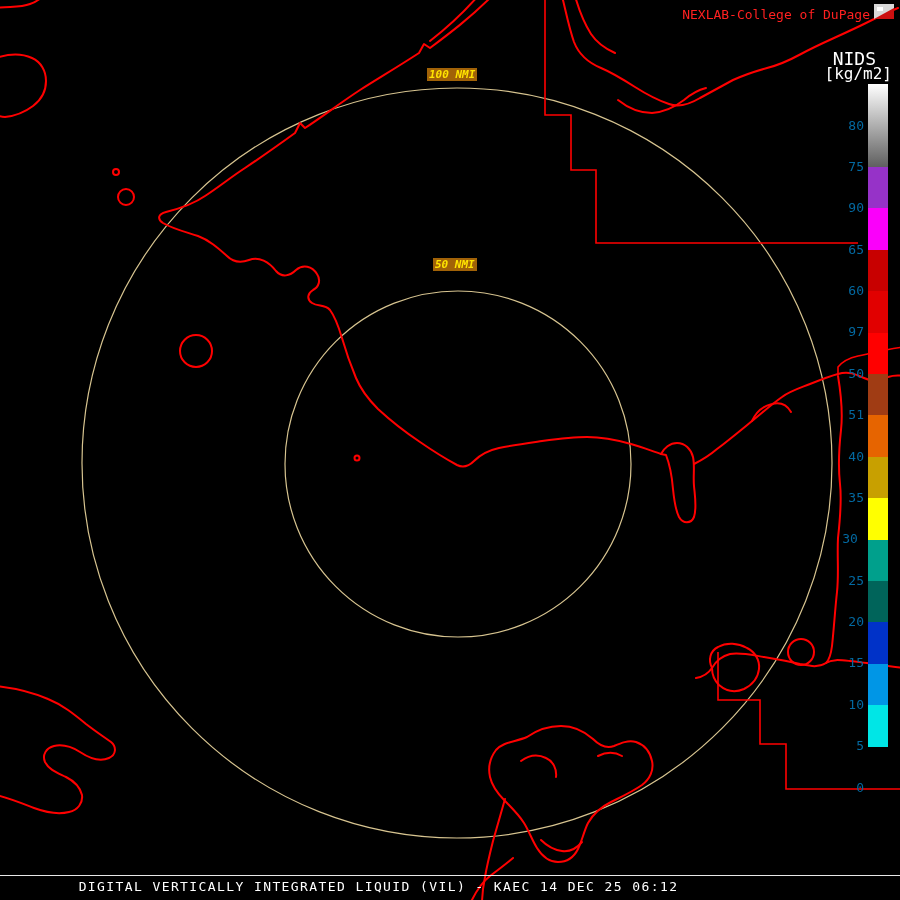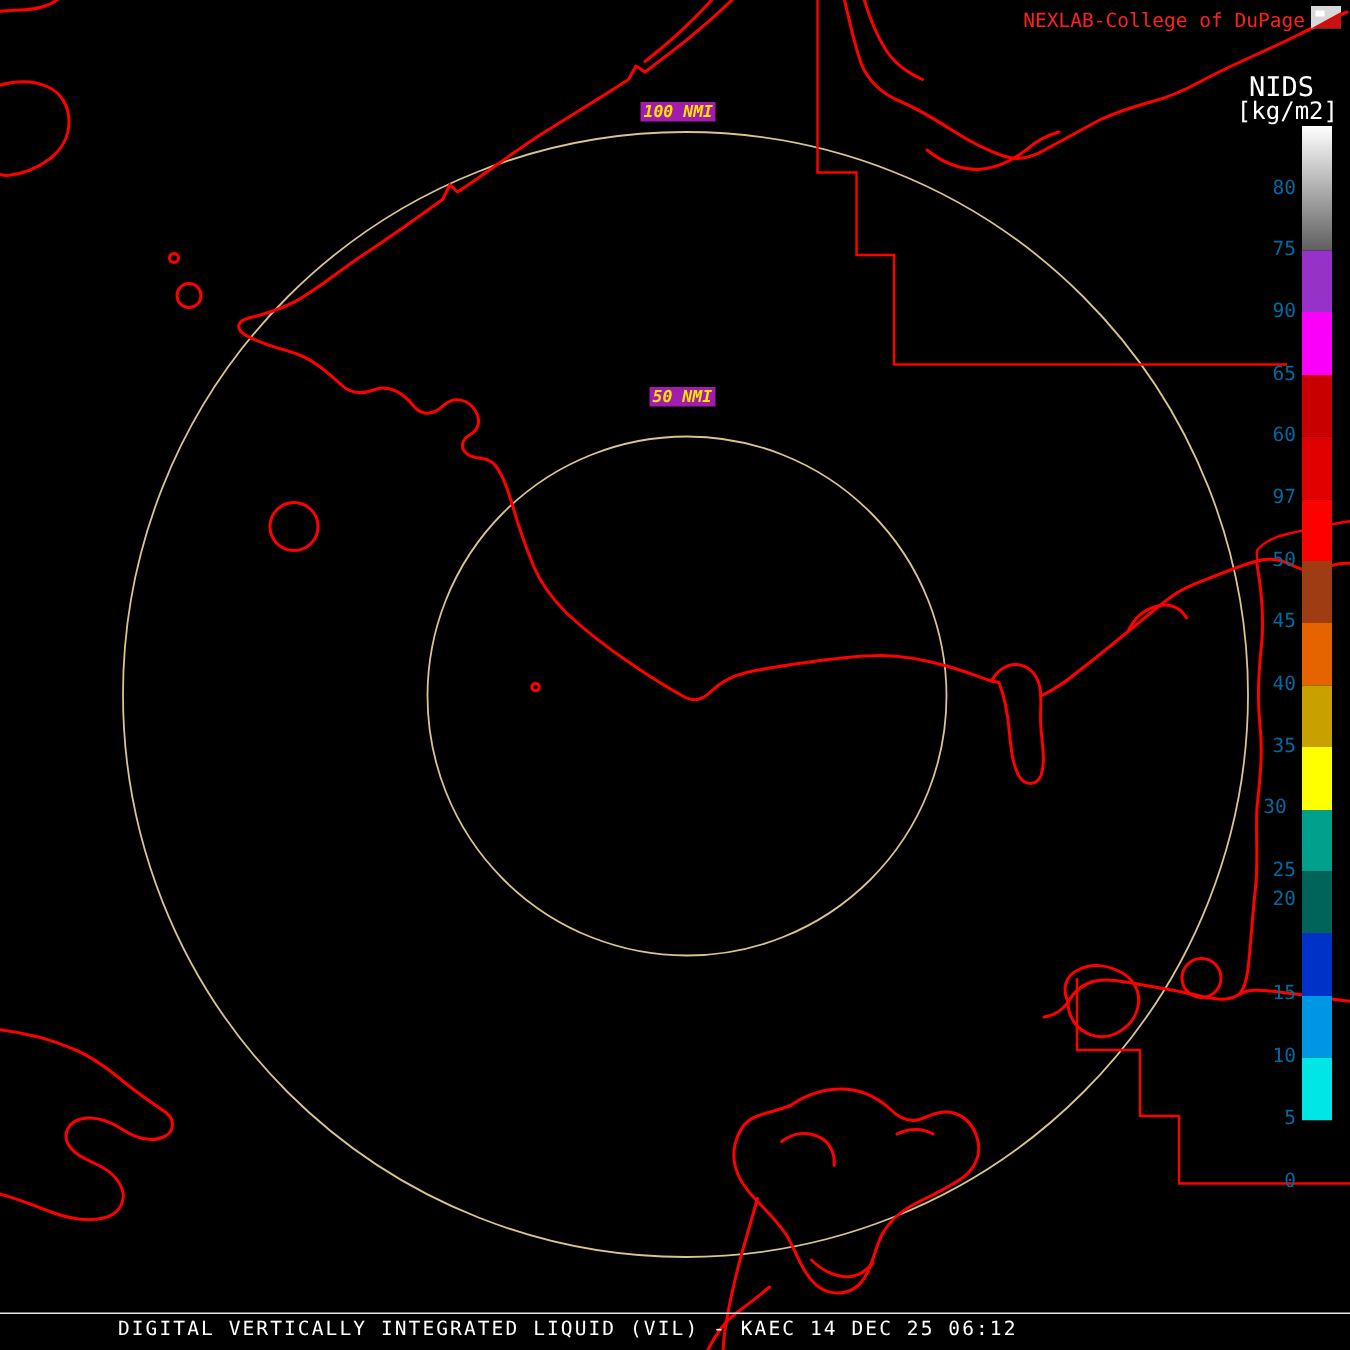--- a/index.html
+++ b/index.html
@@ -13,21 +13,21 @@
   .border{stroke:var(--map-outline);stroke-width:1.6;fill:none;stroke-linejoin:miter;}
   .ring{stroke:var(--range-ring);stroke-width:1.2;fill:none;opacity:.9;}
   .hdr{position:absolute;top:7px;right:30px;color:var(--brand);font-size:13px;white-space:nowrap;}
   .logo{position:absolute;top:4px;right:6px;width:20px;height:15px;}
   .nids{position:absolute;top:48px;right:24px;color:#ffffff;font-size:18px;text-align:right;}
   .units{position:absolute;top:64px;right:8px;color:#ffffff;font-size:16px;text-align:left;}
   .cb{position:absolute;top:84px;right:12px;width:20px;}
   .cb-seg{position:absolute;left:0;width:20px;}
   .cb-ticks{position:absolute;top:84px;right:36px;width:28px;}
   .cb-tick{position:absolute;right:0;width:28px;text-align:right;color:#0369a1;font-size:13px;line-height:15px;}
-  .ring-label{position:absolute;color:var(--label-yellow);font-size:11px;font-weight:bold;font-style:italic;background:#a21caf;padding:0 2px;white-space:nowrap;}
+  .ring-label{position:absolute;color:var(--label-yellow);font-size:11px;font-weight:bold;font-style:italic;background:#a16207;padding:0 2px;white-space:nowrap;}
   .divider{position:absolute;left:0;top:875px;width:900px;height:1px;background:#e8e8e8;}
   .caption{position:absolute;left:0;top:879px;width:757px;text-align:center;color:#ffffff;font-size:13px;letter-spacing:1.4px;white-space:nowrap;}
 </style>
 </head>
 <body>
 
 <div class="stage" style="--map-outline: #ff0000; --range-ring: #eed9a0; --brand: #ff2020; --label-yellow: #ffe400;">
 
   <svg class="map" width="900" height="900" viewBox="0 0 900 900">
 
@@ -102,26 +102,26 @@
       <div class="cb-seg" style="top: 662.6px; height: 41.4px; background: rgb(0, 0, 0);"></div>
     </div>
   <div class="cb-ticks">
       <div class="cb-tick" style="top: 33.5px;">80</div>
       <div class="cb-tick" style="top: 74.875px;">75</div>
       <div class="cb-tick" style="top: 116.25px;">90</div>
       <div class="cb-tick" style="top: 157.625px;">65</div>
       <div class="cb-tick" style="top: 199px;">60</div>
       <div class="cb-tick" style="top: 240.375px;">97</div>
       <div class="cb-tick" style="top: 281.75px;">50</div>
-      <div class="cb-tick" style="top: 323.125px;">45</div>
+      <div class="cb-tick" style="top: 323.125px;">51</div>
       <div class="cb-tick" style="top: 364.5px;">40</div>
       <div class="cb-tick" style="top: 405.875px;">35</div>
       <div class="cb-tick" style="top: 447.25px; text-align: center;">30</div>
       <div class="cb-tick" style="top: 488.625px;">25</div>
-      <div class="cb-tick" style="top: 508px;">20</div>
+      <div class="cb-tick" style="top: 530px;">20</div>
       <div class="cb-tick" style="top: 571.375px;">15</div>
       <div class="cb-tick" style="top: 612.75px;">10</div>
       <div class="cb-tick" style="top: 654.125px;">5</div>
       <div class="cb-tick" style="top: 695.5px;">0</div>
     </div>
 
   <div class="divider"></div>
   <div class="caption">DIGITAL VERTICALLY INTEGRATED LIQUID (VIL) - KAEC 14 DEC 25 06:12</div>
 
 </div>

